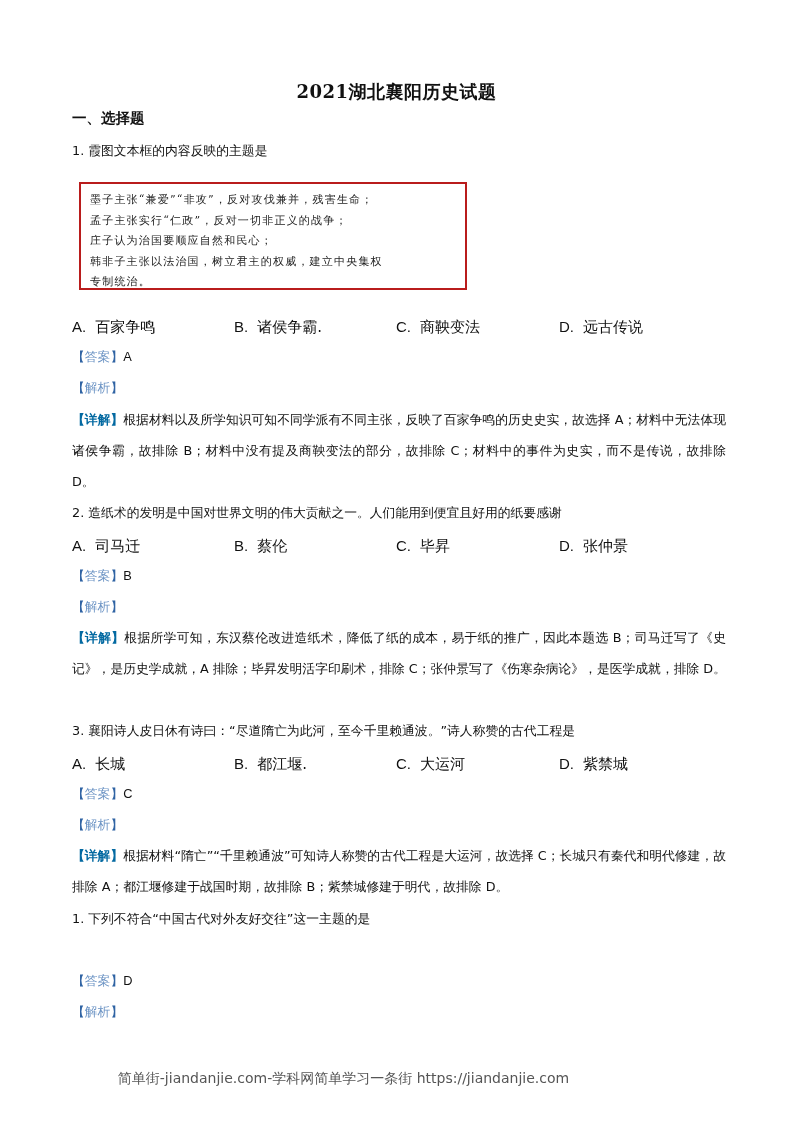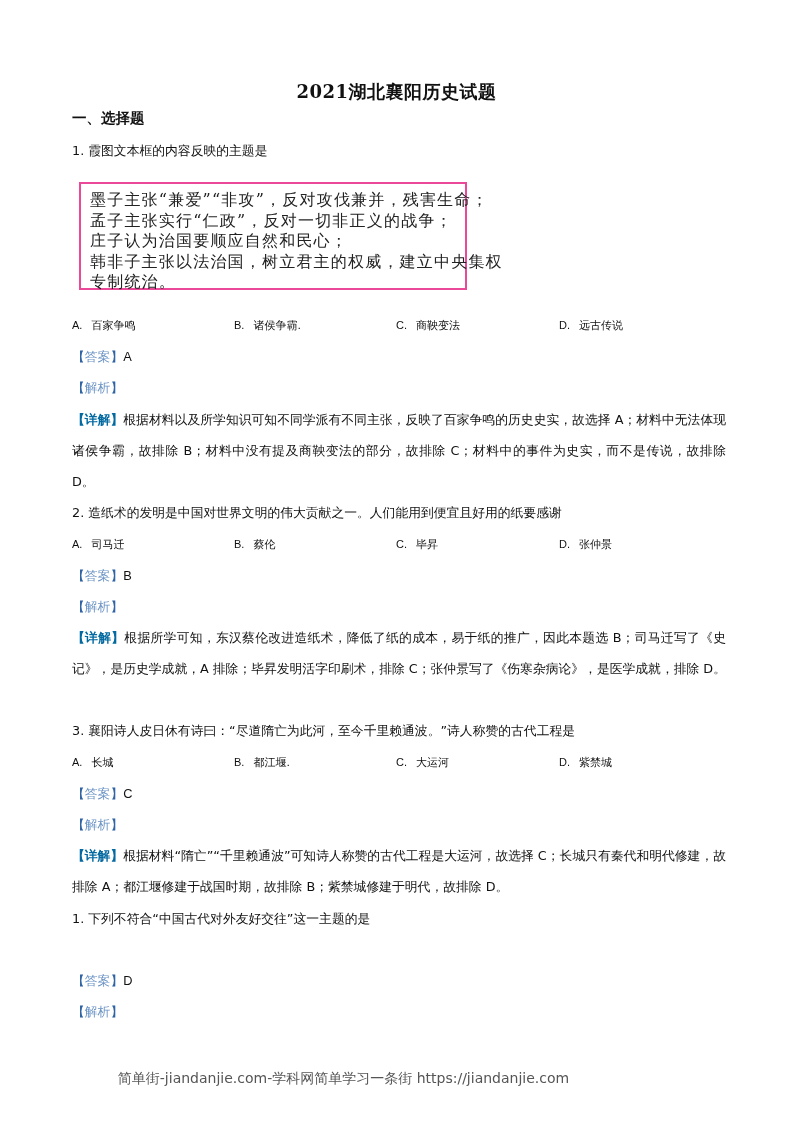--- a/index.html
+++ b/index.html
@@ -4,30 +4,30 @@
 <style>
   html, body { margin:0; padding:0; background:#ffffff; }
   body { width:793px; height:1122px; position:relative; overflow:hidden;
          font-family:"DejaVu Sans", "Liberation Sans", sans-serif; color:#111; }
   .page { position:absolute; left:0; top:0; width:793px; height:1122px; }
   .title { position:absolute; top:80px; left:0; width:793px; text-align:center;
            font-family:"DejaVu Serif", "Liberation Serif", serif; font-weight:bold; font-size:18px; letter-spacing:0.5px; }
   .section { position:absolute; left:72px; top:109px; font-weight:bold; font-size:14.5px; }
   .line { position:absolute; left:72px; font-size:12.8px; line-height:16px; white-space:nowrap; }
   .para { position:absolute; left:72px; width:654px; font-size:12.8px; line-height:31px; text-align:justify; }
-  .opts { position:absolute; left:72px; width:660px; height:18px; font-size:11px; }
+  .opts { position:absolute; left:72px; width:660px; height:18px; font-size:15px; }
   .opt { position:absolute; top:0; white-space:nowrap; }
   .opt .k { margin-right:9px; font-family:"Liberation Sans", sans-serif; }
   .tag-b { color:#2f63a3; }
   .tag-t { color:#6b93c4; }
   .ans { font-family:"Liberation Sans", sans-serif; color:#111; }
   .detail-tag { color:#0369a1; font-weight:bold; }
   .box { position:absolute; left:79px; top:182px; width:388px; height:108px;
-         border:2px solid #ec4899; box-sizing:border-box; padding:6px 9px 0 9px;
-         font-family:"DejaVu Serif", "Liberation Serif", serif; font-size:16px; line-height:20.5px; color:#222; letter-spacing:1.2px; }
+         border:2px solid #b91c1c; box-sizing:border-box; padding:6px 9px 0 9px;
+         font-family:"DejaVu Serif", "Liberation Serif", serif; font-size:11px; line-height:20.5px; color:#222; letter-spacing:1.2px; }
   .box div { white-space:nowrap; }
   .footer { position:absolute; top:1070px; left:0; width:687px; text-align:center; font-size:14px; color:#555; }
 </style>
 </head>
 <body>
 
 <div class="page">
 
   <div class="title">2021湖北襄阳历史试题</div>
   <div class="section">一、选择题</div>

